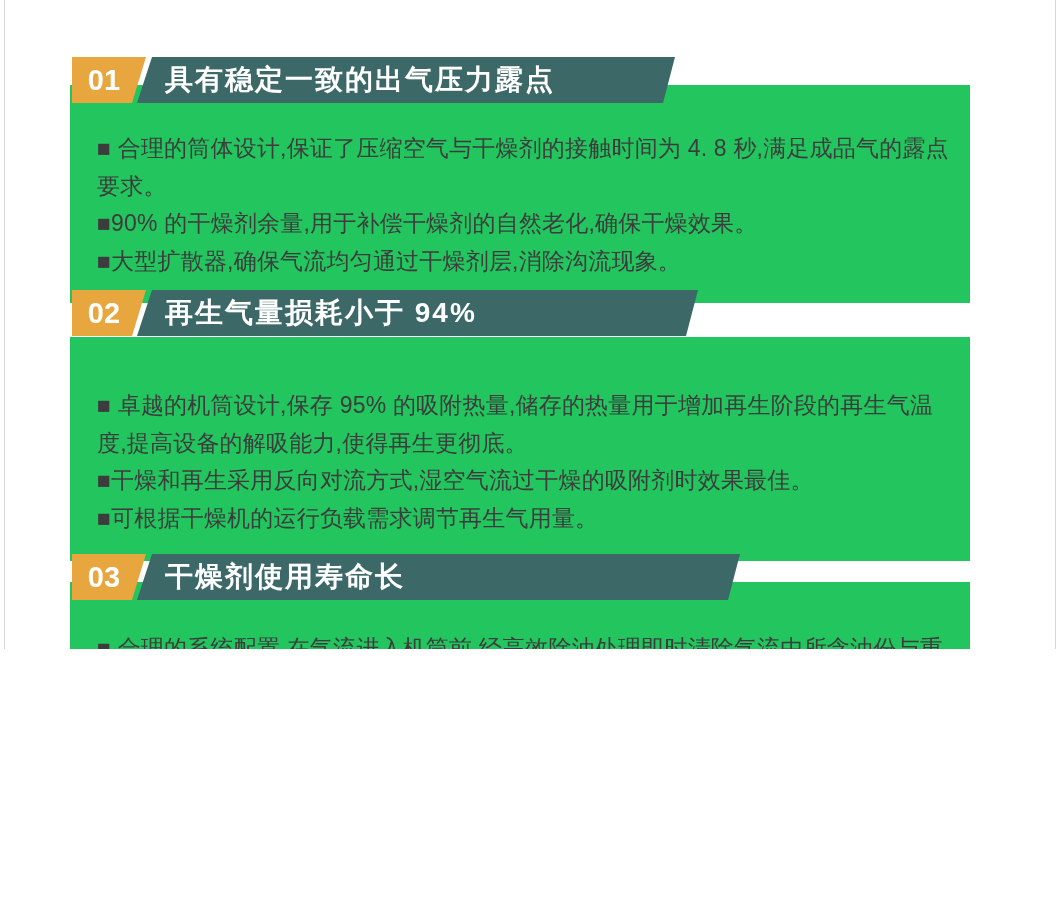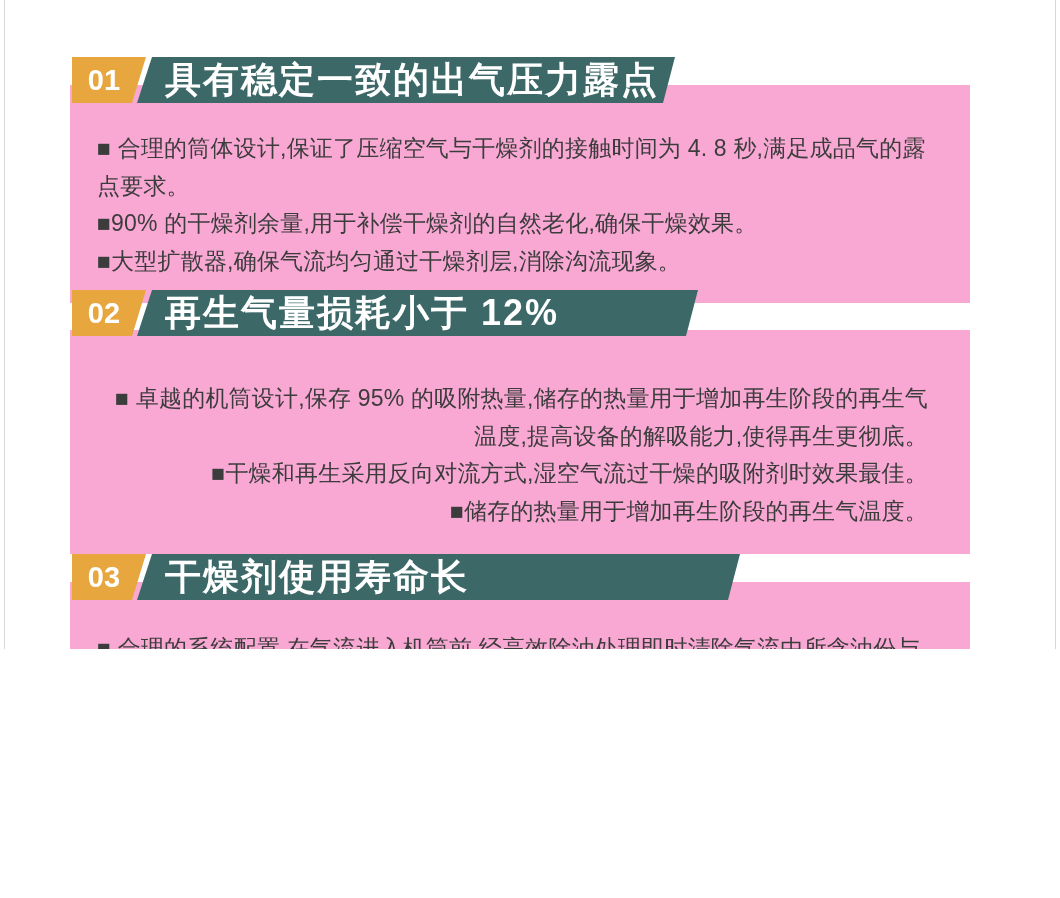--- a/index.html
+++ b/index.html
@@ -22,24 +22,24 @@
     height: 100%;
     background: #d7d7d7;
   }
   .edge-line.left  { left: 4px; }
   .edge-line.right { right: 4px; }
 
   .content-box {
     position: absolute;
     left: 70px;
     width: 900px;
-    background: #f9a8d4;
+    background: #22c55e;
     box-sizing: border-box;
     padding-left: 27px;
-    padding-right: 42px;
+    padding-right: 18px;
     z-index: 1;
   }
   .bullet {
     margin: 0;
     font-size: 23px;
     line-height: 37.5px;
     color: #3c3c3c;
     letter-spacing: 0.2px;
   }
 
@@ -73,21 +73,21 @@
     right: 0;
     height: 46px;
     background: #3c6868;
     clip-path: polygon(15px 0, 100% 0, calc(100% - 12px) 100%, 0 100%);
     display: flex;
     align-items: center;
     box-sizing: border-box;
     padding-left: 28px;
     color: #ffffff;
     font-weight: bold;
-    font-size: 36px;
+    font-size: 28px;
     letter-spacing: 2px;
   }
 </style>
 </head>
 <body>
 
 <div class="page">
   <div class="edge-line left"></div>
   <div class="edge-line right"></div>
 
@@ -103,27 +103,27 @@
     <p class="bullet">■ 合理的筒体设计,保证了压缩空气与干燥剂的接触时间为 4. 8 秒,满足成品气的露点要求。</p>
     <p class="bullet">■90% 的干燥剂余量,用于补偿干燥剂的自然老化,确保干燥效果。</p>
     <p class="bullet">■大型扩散器,确保气流均匀通过干燥剂层,消除沟流现象。</p>
   </div>
 
   <div class="banner" style="top:290px; width:626px;">
     <div class="badge">
       <span>02</span>
     </div>
     <div class="teal">
-      <span>再生气量损耗小于 12%</span>
+      <span>再生气量损耗小于 94%</span>
     </div>
   </div>
-  <div class="content-box" style="top:330px; height:224px; padding-top:50px;text-align:right;">
+  <div class="content-box" style="top:337px; height:224px; padding-top:50px;">
     <p class="bullet">■ 卓越的机筒设计,保存 95% 的吸附热量,储存的热量用于增加再生阶段的再生气温度,提高设备的解吸能力,使得再生更彻底。</p>
     <p class="bullet">■干燥和再生采用反向对流方式,湿空气流过干燥的吸附剂时效果最佳。</p>
-    <p class="bullet">■储存的热量用于增加再生阶段的再生气温度。</p>
+    <p class="bullet">■可根据干燥机的运行负载需求调节再生气用量。</p>
   </div>
 
   <div class="banner" style="top:554px; width:668px;">
     <div class="badge">
       <span>03</span>
     </div>
     <div class="teal">
       <span>干燥剂使用寿命长</span>
     </div>
   </div>

